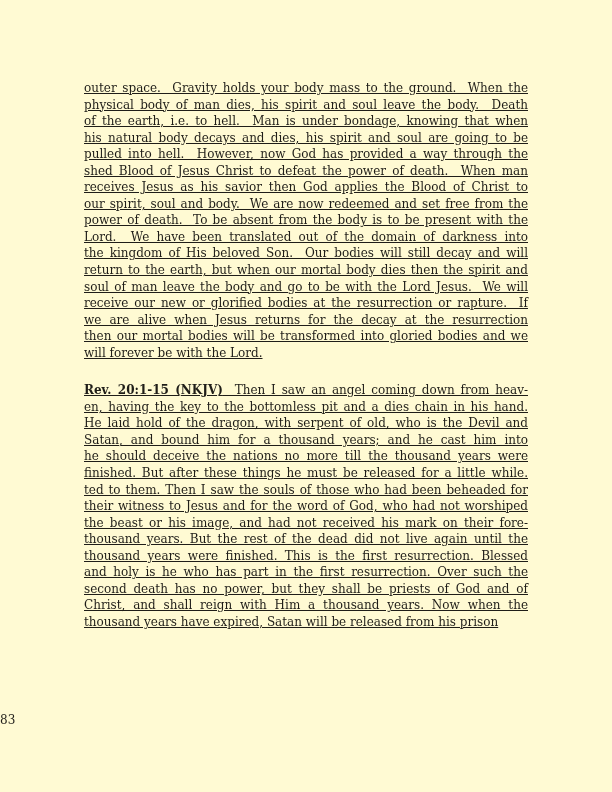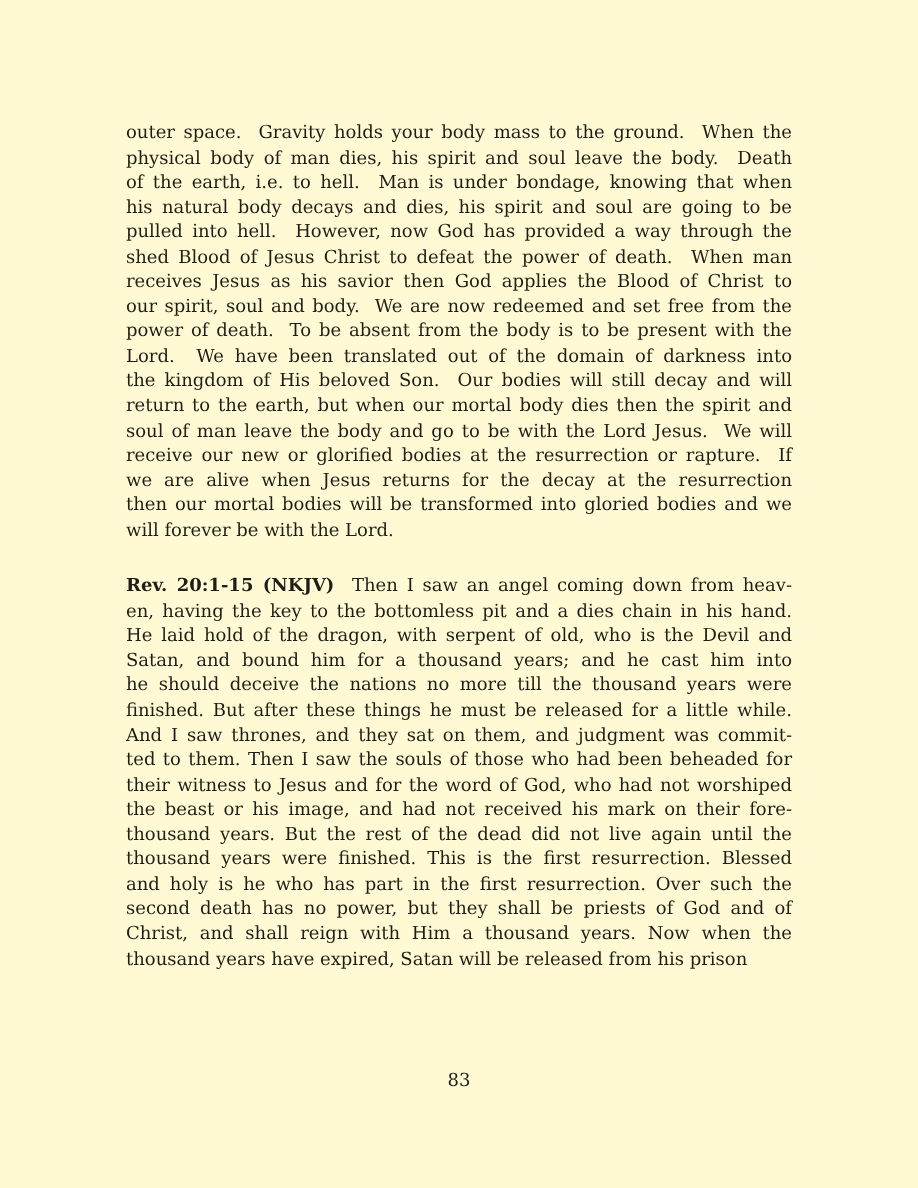--- a/index.html
+++ b/index.html
@@ -19,32 +19,33 @@
     left: 84px; top: 80px;
     width: 444px;
     font-size: 12px;
   }
   .paragraph { margin: 0; }
   .paragraph + .paragraph { margin-top: 21px; }
   .jline {
     line-height: 16.55px;
     text-align: justify;
     text-align-last: justify;
+    text-decoration: underline;
     -moz-text-align-last: justify;
   }
   .jline.last {
     text-align-last: left;
     -moz-text-align-last: left;
   }
   .jline b { font-weight: bold; }
   .page-number {
     position: absolute;
     left: 0; top: 712px;
     width: 612px;
-    text-align: center;
+    text-align: left;
     font-size: 12px;
     line-height: 16px;
   }
 </style>
 </head>
 <body>
 
 <div class="page">
   <div class="text-block">
       <div class="paragraph">
@@ -66,21 +67,20 @@
         <div class="jline">then our mortal bodies will be transformed into gloried bodies and we</div>
         <div class="jline last">will forever be with the Lord.</div>
       </div>
       <div class="paragraph">
         <div class="jline"><b>Rev. 20:1-15 (NKJV)</b>&nbsp; Then I saw an angel coming down from heav-</div>
         <div class="jline">en, having the key to the bottomless pit and a dies chain in his hand.</div>
         <div class="jline">He laid hold of the dragon, with serpent of old, who is the Devil and</div>
         <div class="jline">Satan, and bound him for a thousand years; and he cast him into</div>
         <div class="jline">he should deceive the nations no more till the thousand years were</div>
         <div class="jline">finished. But after these things he must be released for a little while.</div>
-        <div class="jline">And I saw thrones, and they sat on them, and judgment was commit-</div>
         <div class="jline">ted to them. Then I saw the souls of those who had been beheaded for</div>
         <div class="jline">their witness to Jesus and for the word of God, who had not worshiped</div>
         <div class="jline">the beast or his image, and had not received his mark on their fore-</div>
         <div class="jline">thousand years. But the rest of the dead did not live again until the</div>
         <div class="jline">thousand years were finished. This is the first resurrection. Blessed</div>
         <div class="jline">and holy is he who has part in the first resurrection. Over such the</div>
         <div class="jline">second death has no power, but they shall be priests of God and of</div>
         <div class="jline">Christ, and shall reign with Him a thousand years. Now when the</div>
         <div class="jline last">thousand years have expired, Satan will be released from his prison</div>
       </div>

